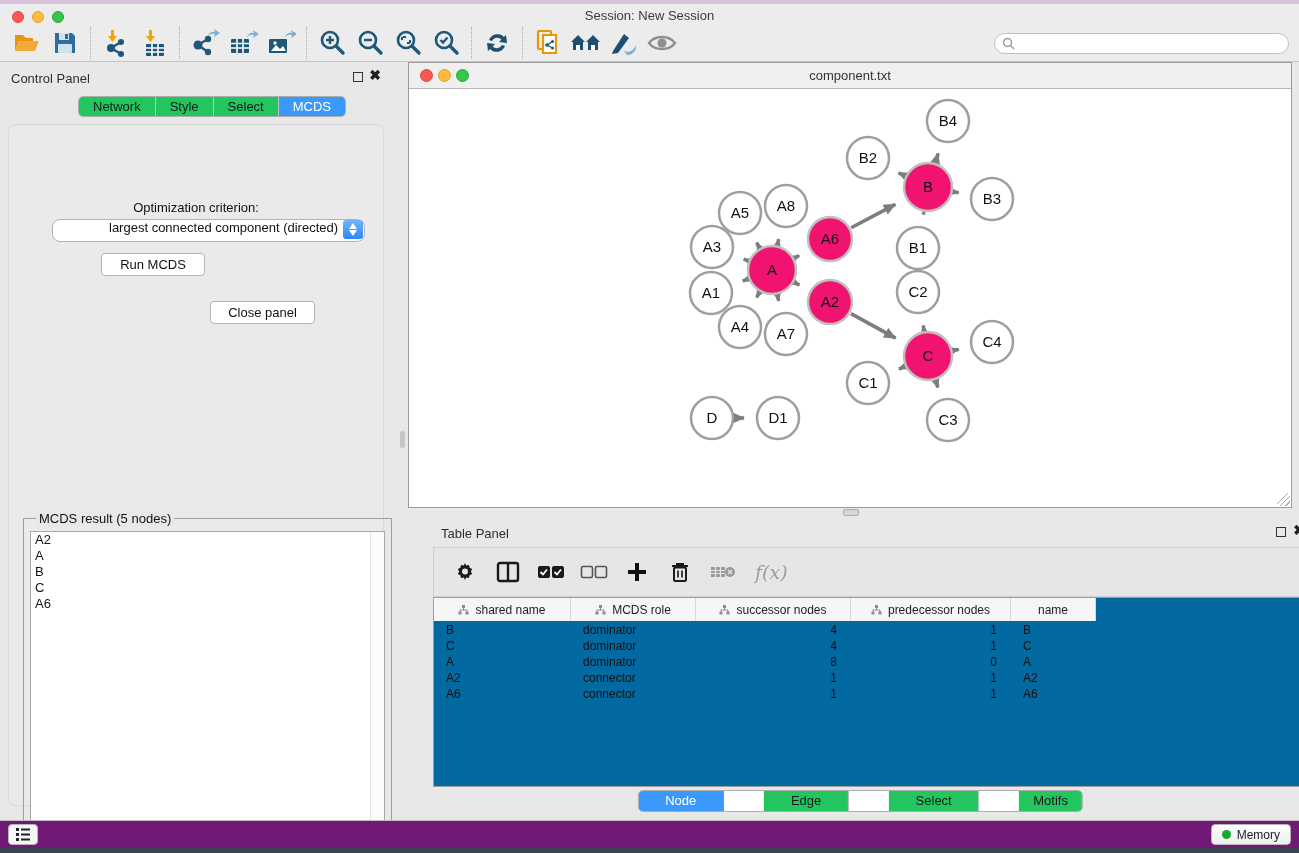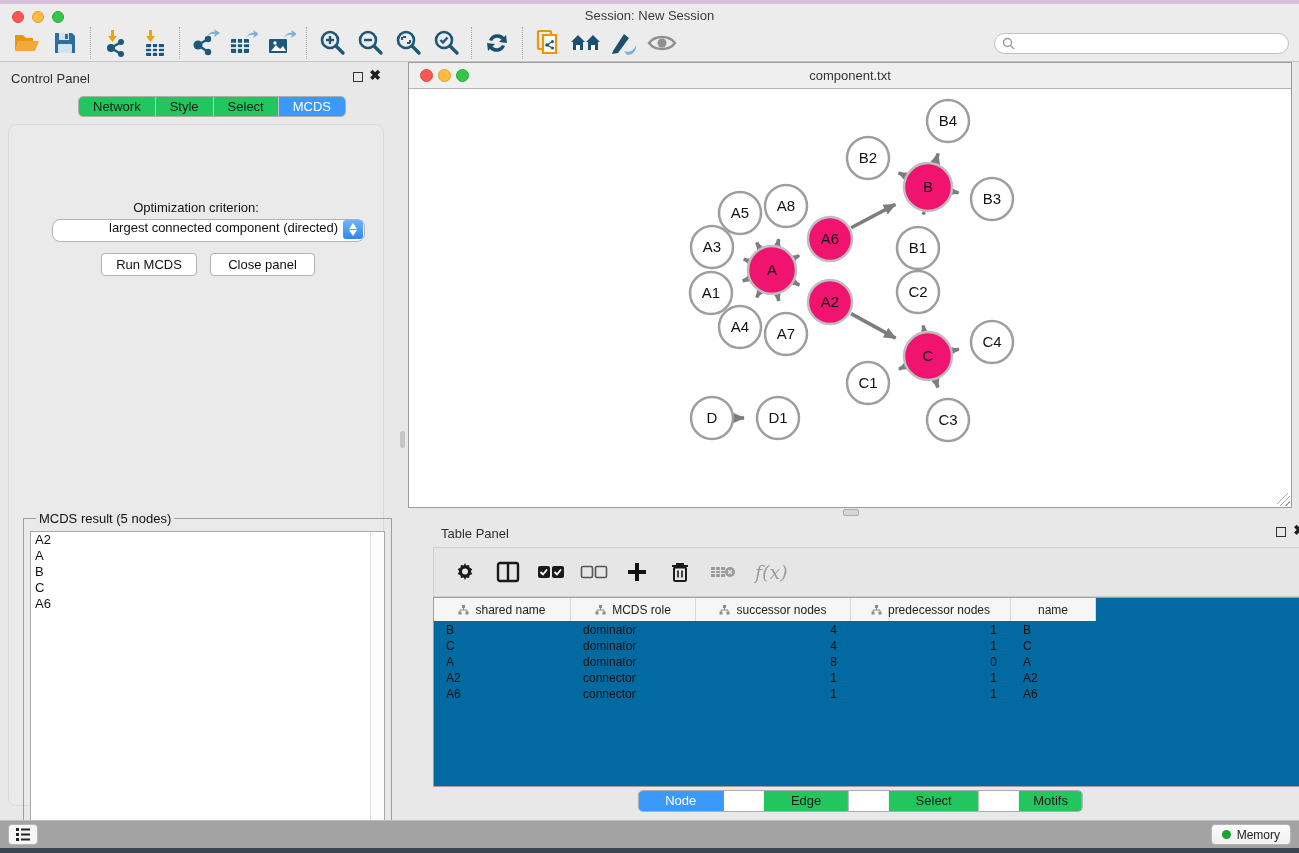--- a/index.html
+++ b/index.html
@@ -43,21 +43,21 @@
              border:1px solid #D9D9D9; border-radius:8px; }
   .opt-label { position:absolute; left:0; width:100%; top:75px; text-align:center; font-size:13px; color:#111; }
   .dropdown { position:absolute; left:43px; top:94px; width:313px; height:23px; background:#FFF;
               border:1px solid #B3B3B3; border-radius:8px; display:flex; align-items:flex-start;padding-left:48px; }
   .dropdown-text { flex:1; font-size:13px; color:#111; padding-left:8px; white-space:nowrap; overflow:hidden; }
   .dropdown-stepper { width:20px; height:19px; margin-right:1px; border-radius:3px;
                       background:linear-gradient(#6FB5FD,#2E86F5); display:flex; flex-direction:column;
                       align-items:center; justify-content:center; gap:1px; }
   .cp-btn { position:absolute; top:128px; height:23px; background:#FFF; border:1px solid #B3B3B3;
             border-radius:4px; font-size:13px; color:#111; display:flex; align-items:center; justify-content:center; }
-  .btn-run { left:92px; width:96px; } .btn-closep { left:201px; width:105px; }
+  .btn-run { left:92px; width:104px; } .btn-closep { left:201px; width:105px;margin-top:48px; }
 
   .groupbox { position:absolute; left:14px; top:393px; width:369px; height:345px; border:1px solid #9E9E9E; }
   .groupbox-label { position:absolute; left:12px; top:-8px; background:#E8E8E8; padding:0 3px; font-size:13px; color:#111; }
   .mcds-list { position:absolute; left:6px; top:12px; right:6px; bottom:8px; background:#FFF; border:1px solid #A9A9A9; }
   .mcds-item { font-size:13px; color:#111; padding:1px 0 1px 4px; line-height:14px; }
   .list-scroll { position:absolute; right:0; top:0; bottom:0; width:14px; background:#FCFCFC; border-left:1px solid #E2E2E2; }
 
   .v-split-handle { position:absolute; left:400px; top:431px; width:5px; height:17px; background:#C6C6C6; border-radius:2px; }
 
   
@@ -87,21 +87,21 @@
   .dt-hcell { height:23px; background:#F6F6F6; border-right:1px solid #D8D8D8; display:flex;
               align-items:center; justify-content:center; gap:6px; font-size:12px; color:#222; }
   .dt-rows { position:absolute; left:0; top:24px; right:0; }
   .dt-row { display:flex; height:16px; align-items:center; }
   .dt-cell { font-size:12px; color:#111; height:16px; line-height:16px; white-space:nowrap; }
   .dt-scroll { position:absolute; right:0; top:0; bottom:0; width:9px; background:#FBFBFB; border-left:1px solid #DDD; }
 
   .tp-tabs { left:50%; transform:translateX(-53%); bottom:8px; top:auto; height:22px; position:absolute;gap:40px; }
 
   
-  .statusbar { position:absolute; left:0; top:820px; width:1299px; height:28px; background:#a3a3a3; border-top:1px solid #BDBDBD; }
+  .statusbar { position:absolute; left:0; top:820px; width:1299px; height:28px; background:#701a75; border-top:1px solid #BDBDBD; }
   .sb-left-btn { position:absolute; left:8px; top:3px; width:30px; height:21px; background:#F6F6F6;
                  border:1px solid #B5B5B5; border-radius:4px; display:flex; align-items:center; justify-content:center; }
   .memory-btn { position:absolute; right:8px; top:3px; height:21px; background:linear-gradient(#FDFDFD,#EFEFEF);
                 border:1px solid #B5B5B5; border-radius:4px; display:flex; align-items:center; gap:6px;
                 padding:0 10px; font-size:12px; color:#222; }
   .memory-dot { width:9px; height:9px; border-radius:50%; background:#17A62E; }
 
   svg { display:block; }
 </style>
 </head>

